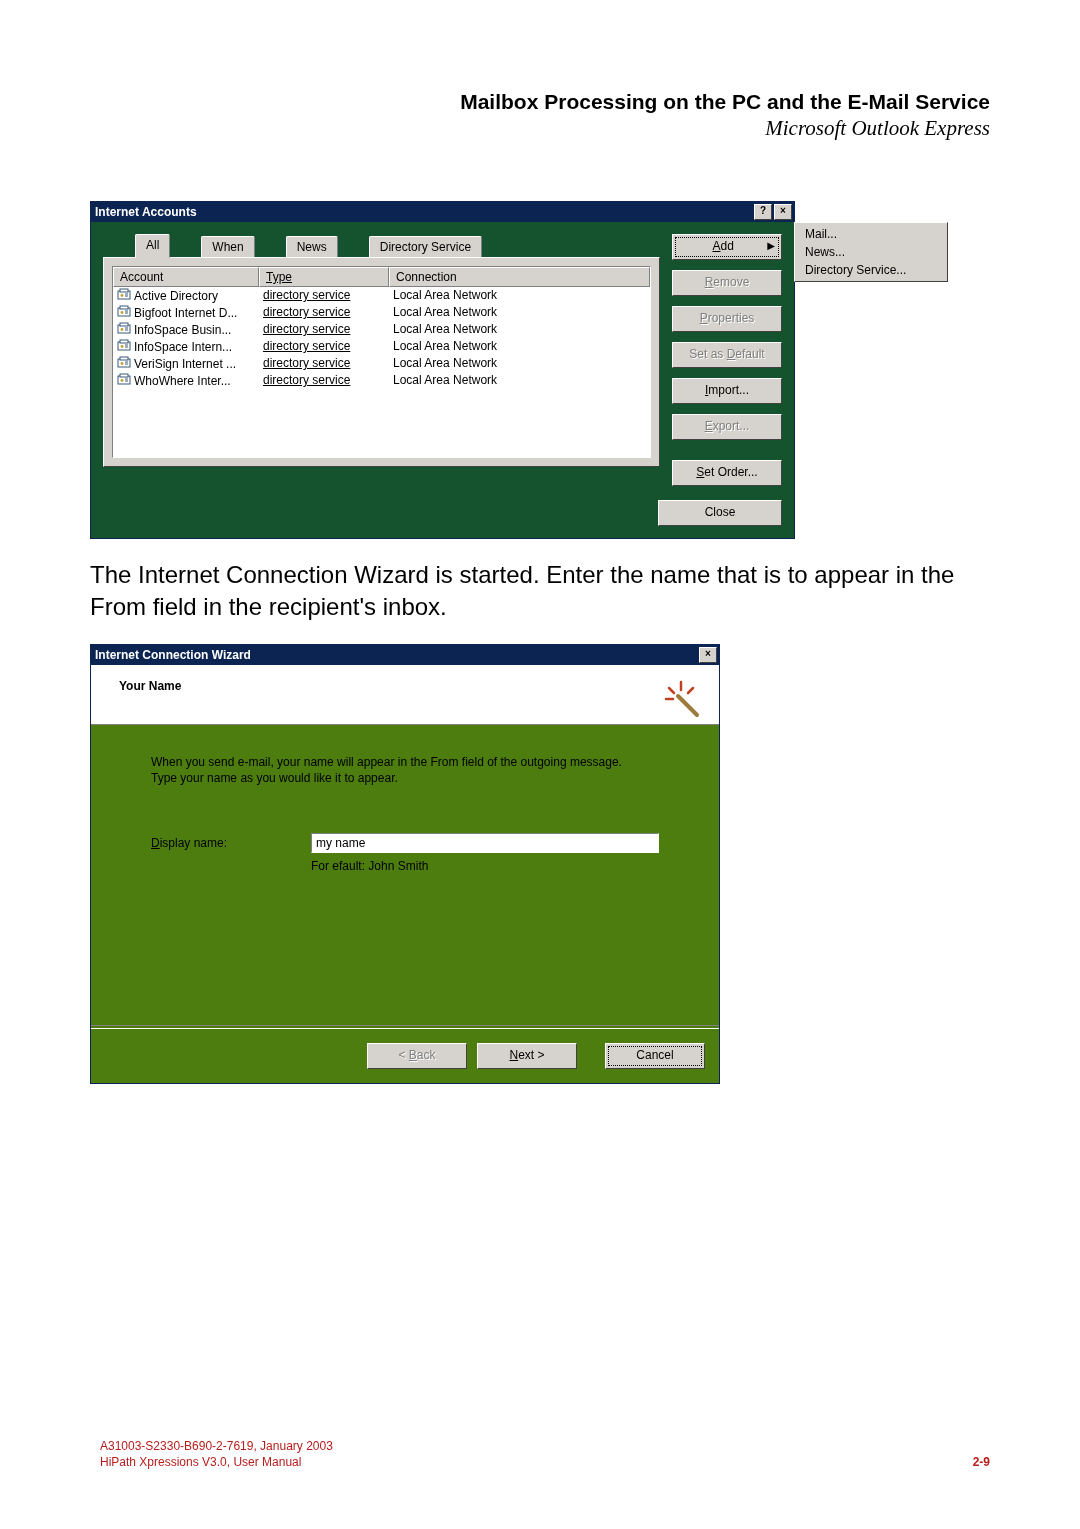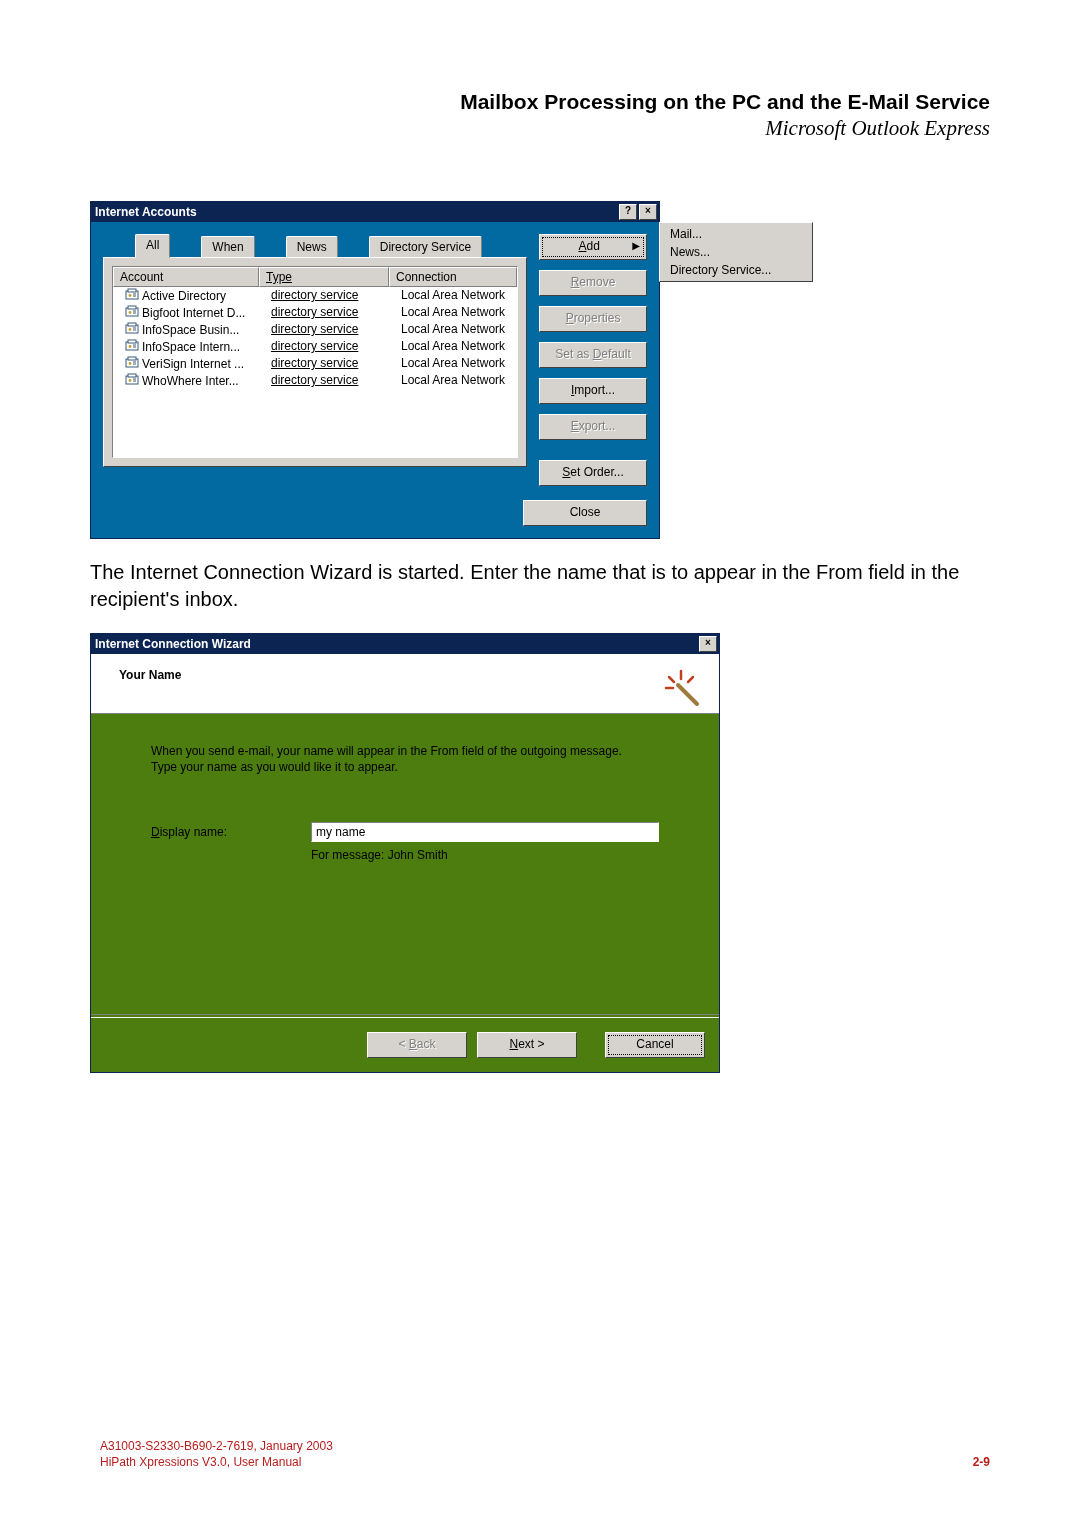--- a/index.html
+++ b/index.html
@@ -28,21 +28,21 @@
   }
   .page-header .subtitle {
     font-family: "Times New Roman", serif;
     font-style: italic;
     font-size: 21px;
     color: #000;
     margin-top: 2px;
   }
   .body-text {
     font-family: Arial, Helvetica, sans-serif;
-    font-size: 20px;
+    font-size: 24px;
     line-height: 1.35;
     margin: 20px 0 20px 0;
   }
   .footer {
     position: absolute;
     bottom: 60px;
     left: 100px;
     right: 90px;
     font-family: Arial, Helvetica, sans-serif;
     font-size: 12px;
@@ -59,25 +59,25 @@
   }
 
   
   .shot-wrap {
     display: flex;
     align-items: flex-start;
   }
 
   
   .ia-window {
-    width: 570px;
+    width: 705px;
     border: 1px solid #0c2452;
     font-family: Tahoma, "MS Sans Serif", sans-serif;
     font-size: 12px;
-    background: #0369a1;
+    background: #14532d;
     box-sizing: border-box;
   }
   .titlebar {
     background: #0c2452;
     color: #fff;
     display: flex;
     align-items: center;
     height: 20px;
     padding: 0 2px 0 4px;
     font-weight: bold;
@@ -173,21 +173,21 @@
   }
   .col-account { width: 146px; }
   .col-type { width: 130px; text-decoration: underline; }
   .col-conn { flex: 1; }
   .lv-row {
     display: flex;
     padding: 0;
     font-size: 12px;
   }
   .lv-cell {
-    padding: 1px 12px;
+    padding: 1px 4px;
     box-sizing: border-box;
     white-space: nowrap;
     overflow: hidden;
   }
   .lv-cell.col-account { display:flex; align-items:center; gap:3px; }
   .rolodex {
     width: 14px; height: 12px; display:inline-block;
   }
   .win-btn {
     height: 24px;
@@ -476,21 +476,21 @@
         <line x1="17" y1="17" x2="36" y2="36" stroke="#9c7a3a" stroke-width="4" stroke-linecap="round"></line>
       </svg>
     </div>
     <div class="wiz-body">
       <p>When you send e-mail, your name will appear in the From field of the outgoing message.</p>
       <p>Type your name as you would like it to appear.</p>
       <div class="form-row">
         <span class="label"><span class="u">D</span>isplay name:</span>
         <div class="text-input">my name</div>
       </div>
-      <div class="helper">For message: John Smith</div>
+      <div class="helper">For efault: John Smith</div>
     </div>
     <div class="wiz-sep"></div>
     <div class="wiz-buttons">
       <div class="win-btn disabled">&lt; <span class="u">B</span>ack</div>
       <div class="win-btn"><span class="u">N</span>ext &gt;</div>
       <div style="width:8px"></div>
       <div class="win-btn focus">Cancel</div>
     </div>
   </div>
 

